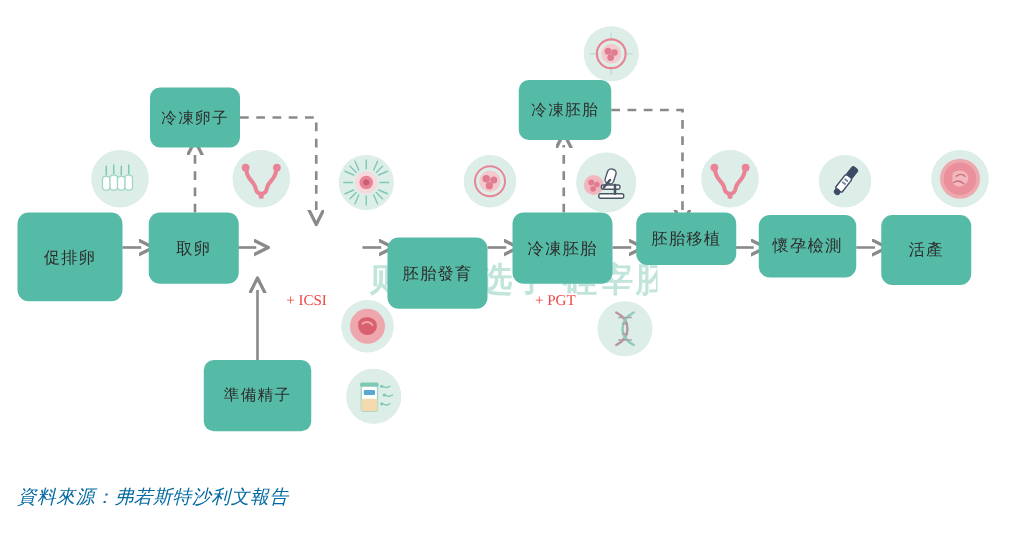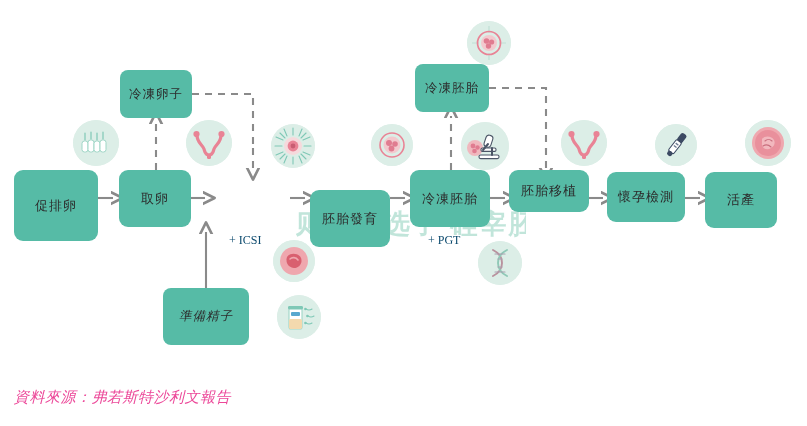--- a/index.html
+++ b/index.html
@@ -36,32 +36,32 @@
     display:flex;align-items:center;justify-content:center;
     overflow:hidden;
   }
   .icon svg{display:block;}
 
   
   .plus-label{
     position:absolute;
     font-family:"Liberation Serif","DejaVu Serif",serif;
     font-size:12px;
-    color:#0c4a6e;
+    color:#ef4444;
     z-index:7;
     white-space:nowrap;
   }
 
   .source{
     position:absolute;
     left:14px;top:388px;
     font-family:"Liberation Serif","DejaVu Serif",serif;
     font-style:italic;
     font-size:15px;
-    color:#ec4899;
+    color:#0369a1;
     letter-spacing:.5px;
     white-space:nowrap;
   }
 
   
   .watermark{
     position:absolute;
     left:296px;top:206px;
     width:230px;height:46px;
     color:#8FD0BD;
@@ -144,21 +144,21 @@
   <div class="box" style="left:509px;top:170px;width:80px;height:42px;">胚胎移植</div>
 
   <div class="box" style="left:607px;top:172px;width:78px;height:50px;">懷孕檢測</div>
 
   <div class="box" style="left:705px;top:172px;width:72px;height:56px;text-align:center;">活產</div>
 
   <div class="box small" style="left:120px;top:70px;width:72px;height:48px;">冷凍卵子</div>
 
   <div class="box small" style="left:415px;top:64px;width:74px;height:48px;">冷凍胚胎</div>
 
-  <div class="box small" style="left:163px;top:288px;width:86px;height:57px;font-style:italic;">準備精子</div>
+  <div class="box small" style="left:163px;top:288px;width:86px;height:57px;">準備精子</div>
 
   <div class="plus-label" style="left:229px;top:233px;">+ ICSI</div>
 
   <div class="plus-label" style="left:428px;top:233px;">+ PGT</div>
 
   <div class="icon" style="left:73px;top:120px;width:46px;height:46px;">
     <svg width="46" height="46" viewBox="0 0 46 46">
       <circle cx="23" cy="23" r="23" fill="#DCEEE7"></circle>
       <g stroke="#7FC8B6" stroke-width="1.2" stroke-linecap="round">
         <line x1="12" y1="13" x2="12" y2="20"></line>

